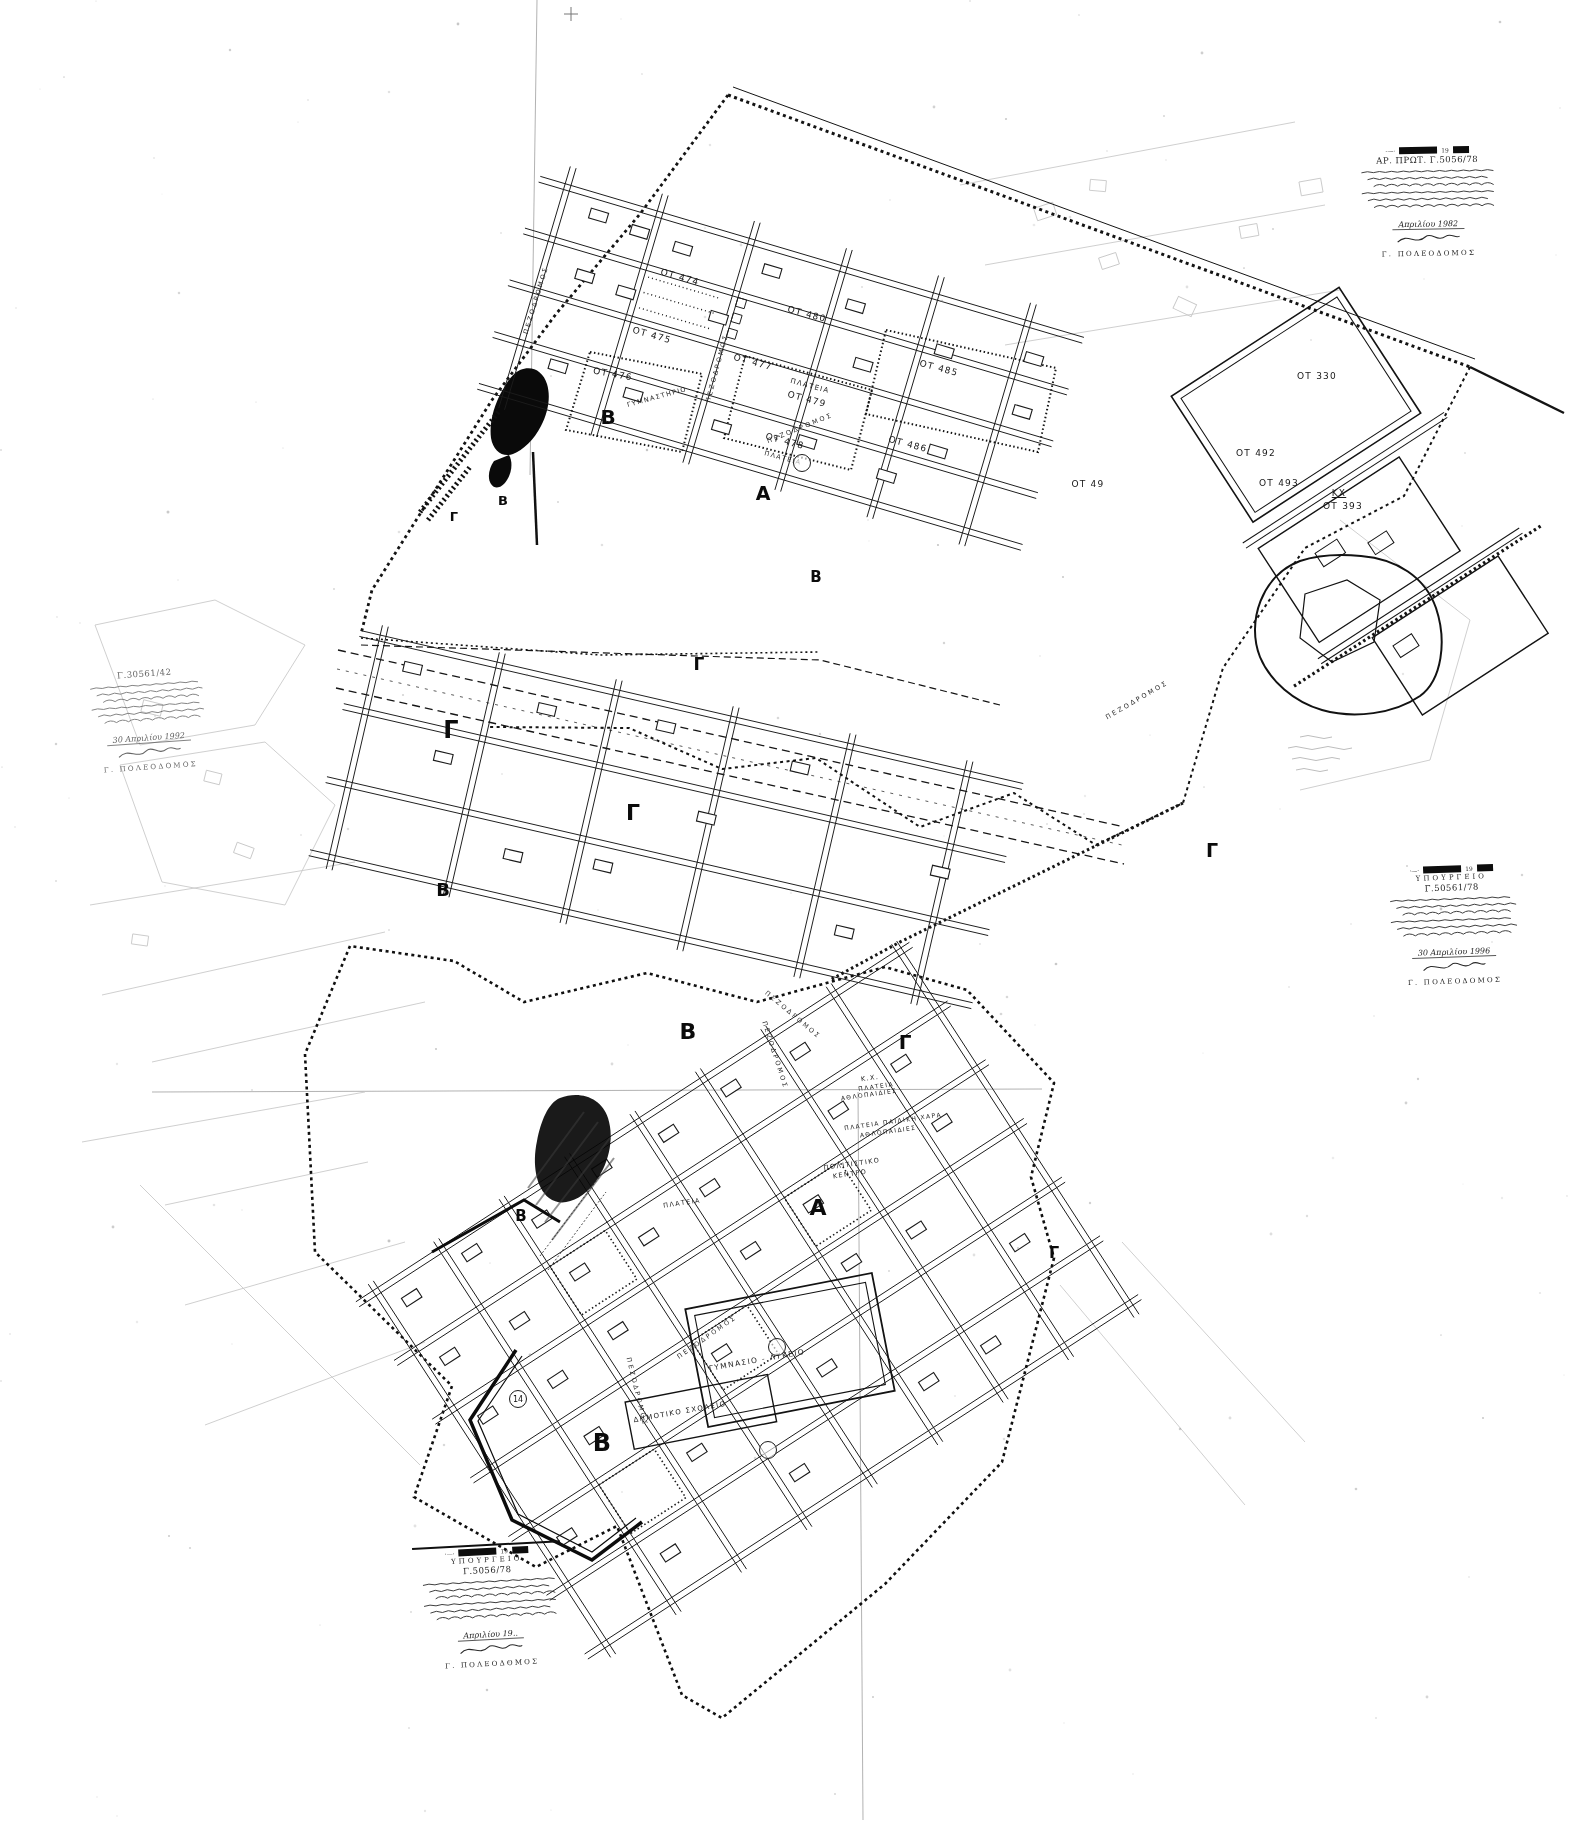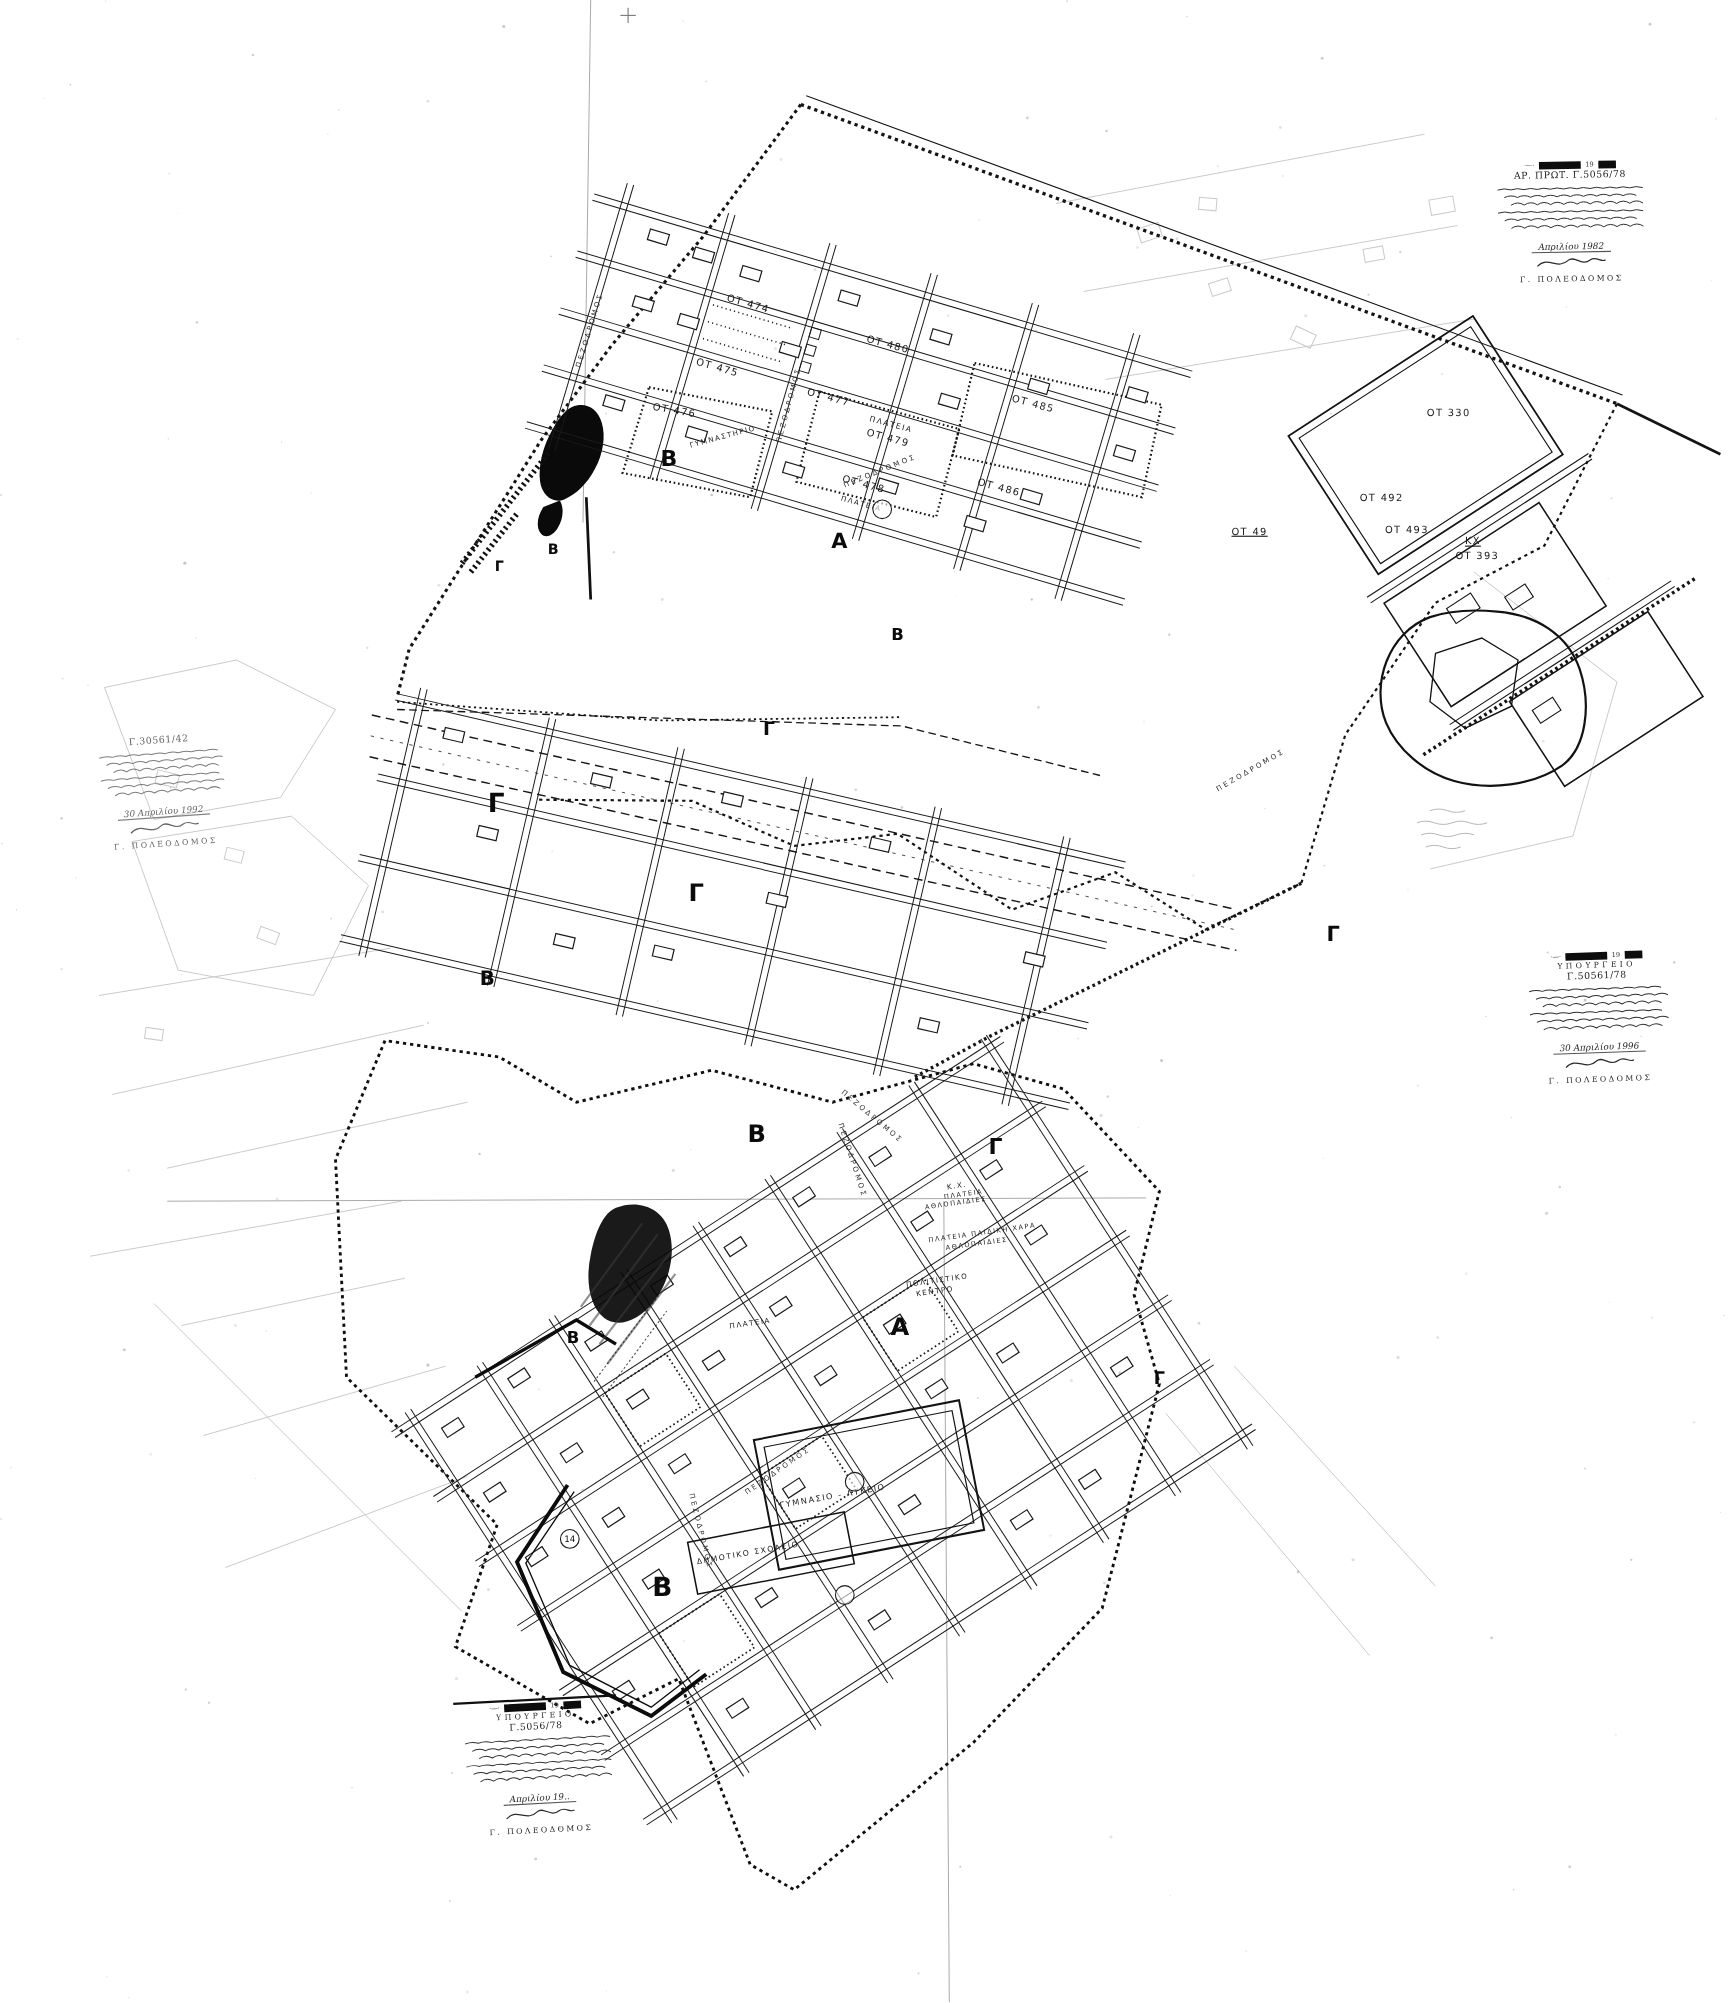--- a/index.html
+++ b/index.html
@@ -497,21 +497,21 @@
       <div class="blk" style="left: 680px; top: 277px; --r: 16deg;">ΟΤ 474</div>
       <div class="blk" style="left: 652px; top: 335px; --r: 16deg;">ΟΤ 475</div>
       <div class="blk" style="left: 613px; top: 374px; --r: 10deg;">ΟΤ 476</div>
       <div class="blk" style="left: 753px; top: 362px; --r: 15deg;">ΟΤ 477</div>
       <div class="blk" style="left: 785px; top: 441px; --r: 15deg;">ΟΤ 478</div>
       <div class="blk" style="left: 807px; top: 399px; --r: 15deg;">ΟΤ 479</div>
       <div class="blk" style="left: 807px; top: 314px; --r: 15deg;">ΟΤ 480</div>
       <div class="blk" style="left: 939px; top: 368px; --r: 15deg;">ΟΤ 485</div>
       <div class="blk" style="left: 908px; top: 444px; --r: 15deg;">ΟΤ 486</div>
       <div class="blk" style="left: 1317px; top: 376px;">ΟΤ 330</div>
-      <div class="blk" style="left: 1136px; top: 484px; text-decoration: underline;">ΟΤ 49</div>
+      <div class="blk" style="left: 1088px; top: 484px;">ΟΤ 49</div>
       <div class="blk" style="left: 1256px; top: 453px;">ΟΤ 492</div>
       <div class="blk" style="left: 1279px; top: 483px;">ΟΤ 493</div>
       <div class="blk" style="left: 1339px; top: 493px; text-decoration: underline;">ΚΧ</div>
       <div class="blk" style="left: 1343px; top: 506px;">ΟΤ 393</div>
       <div class="zone" style="left: 503px; top: 500px; font-size: 13px;">Β</div>
       <div class="zone" style="left: 454px; top: 516px; font-size: 13px;">Γ</div>
       <div class="zone" style="left: 608px; top: 417px; font-size: 20px;">Β</div>
       <div class="zone" style="left: 763px; top: 493px; font-size: 19px;">Α</div>
       <div class="zone" style="left: 816px; top: 577px; font-size: 15px;">Β</div>
       <div class="zone" style="left: 699px; top: 664px; font-size: 17px;">Γ</div>

